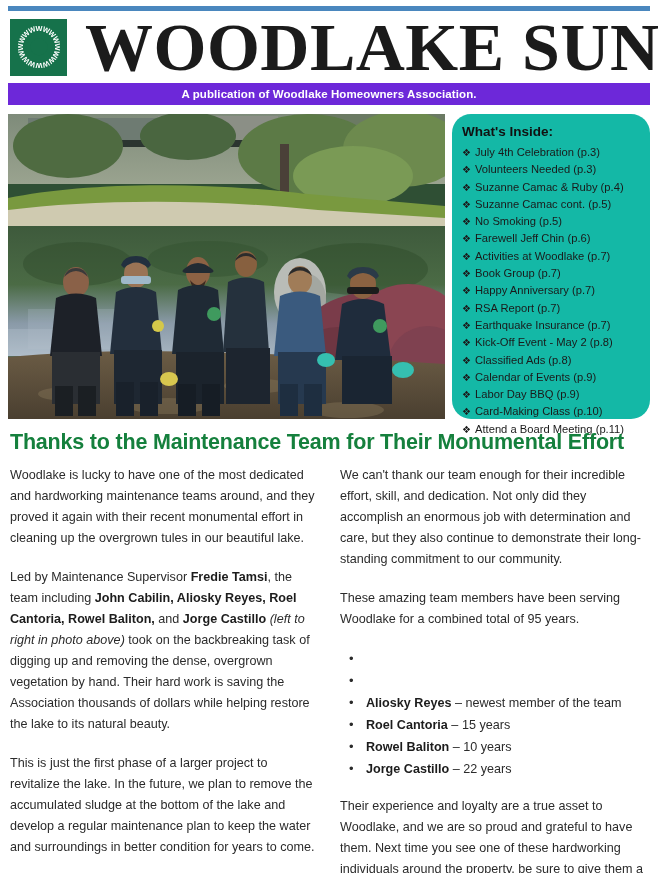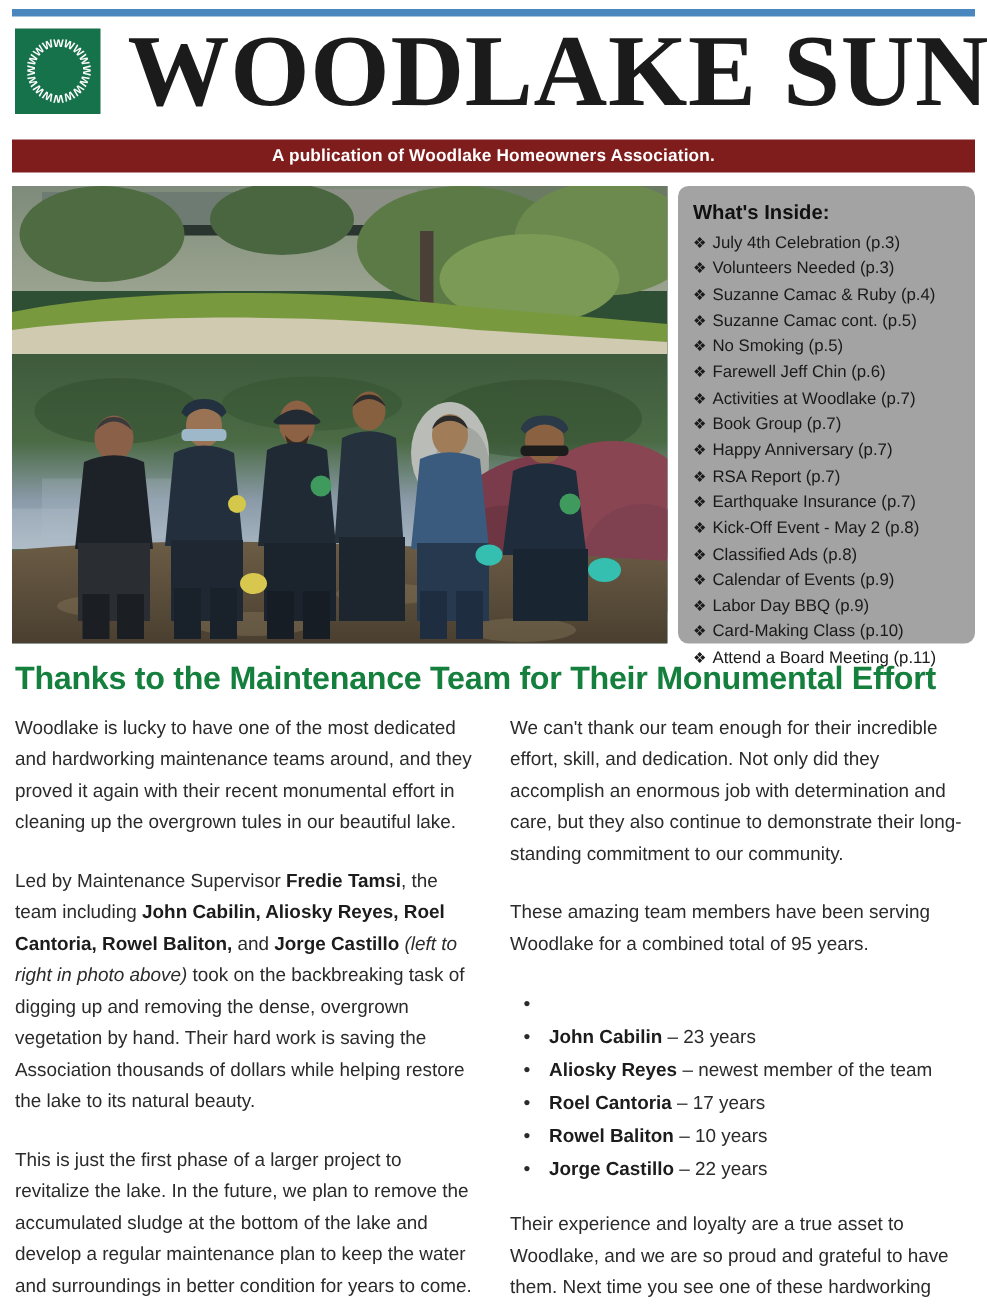--- a/index.html
+++ b/index.html
@@ -54,23 +54,23 @@
     font-size: 19px;
     font-weight: bold;
     color: #222;
     padding-right: 6px;
     padding-top: 16px;
     white-space: nowrap;
   }
 
   
   .banner {
-    margin: 14px 8px 0 8px;
+    margin: 4px 8px 0 8px;
     height: 22px;
-    background: #7f1d1d;
+    background: #6d28d9;
     color: #ffffff;
     font-size: 11.5px;
     font-weight: bold;
     display: flex;
     align-items: center;
     justify-content: center;
     letter-spacing: .1px;
   }
 
   
@@ -87,22 +87,22 @@
     height: 305px;
     position: relative;
     overflow: hidden;
     background: #2f4f34;
   }
   .photo svg { position:absolute; top:0; left:0; }
 
   
   .inside-box {
     flex: 1 1 auto;
-    background: #a3a3a3;
-    border-radius: 7px;
+    background: #14b8a6;
+    border-radius: 19px;
     padding: 10px 8px 8px 10px;
   }
   .inside-title {
     font-size: 13.5px;
     font-weight: bold;
     color: #111;
     margin-bottom: 5px;
   }
   .inside-list { list-style: none; }
   .inside-list li {
@@ -420,29 +420,28 @@
 
     <div class="col">
       <p>We can't thank our team enough for their incredible effort, skill, and dedication. Not only did they accomplish an enormous job with determination and care, but they also continue to demonstrate their long-standing commitment to our community.</p>
       <p>These amazing team members have been serving Woodlake for a combined total of 95 years.</p>
       <ul class="year-list" id="tenure-list">
           <li>
             <span class="dot">•</span>
           </li>
           <li>
             <span class="dot">•</span>
-            <span><b>John Cabilin</b><span> – </span><span>23 years</span></span>
           </li>
           <li>
             <span class="dot">•</span>
             <span><b>Aliosky Reyes</b><span> – </span><span>newest member of the team</span></span>
           </li>
           <li>
             <span class="dot">•</span>
-            <span><b>Roel Cantoria</b><span> – </span><span>17 years</span></span>
+            <span><b>Roel Cantoria</b><span> – </span><span>15 years</span></span>
           </li>
           <li>
             <span class="dot">•</span>
             <span><b>Rowel Baliton</b><span> – </span><span>10 years</span></span>
           </li>
           <li>
             <span class="dot">•</span>
             <span><b>Jorge Castillo</b><span> – </span><span>22 years</span></span>
           </li>
         </ul>

